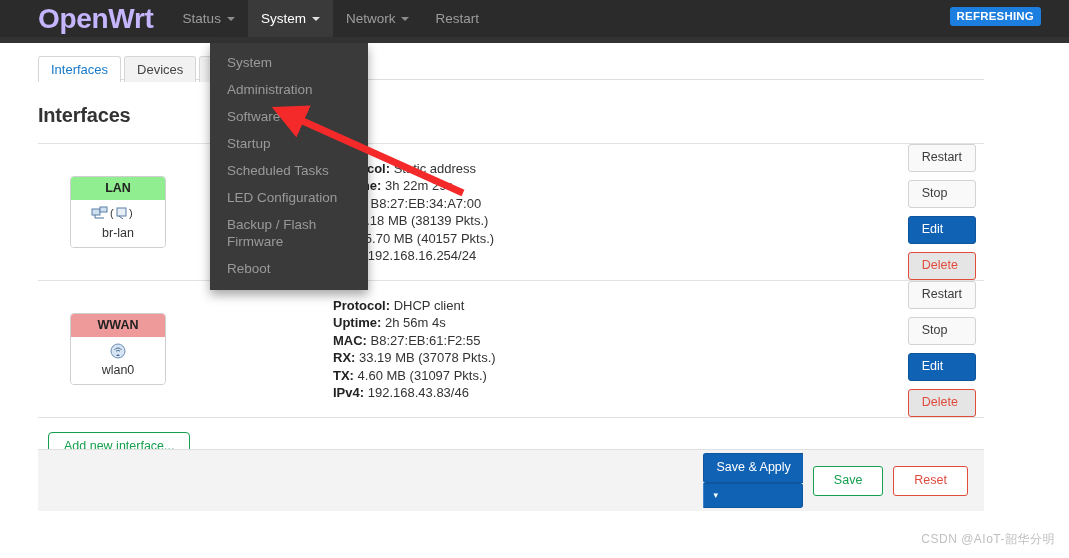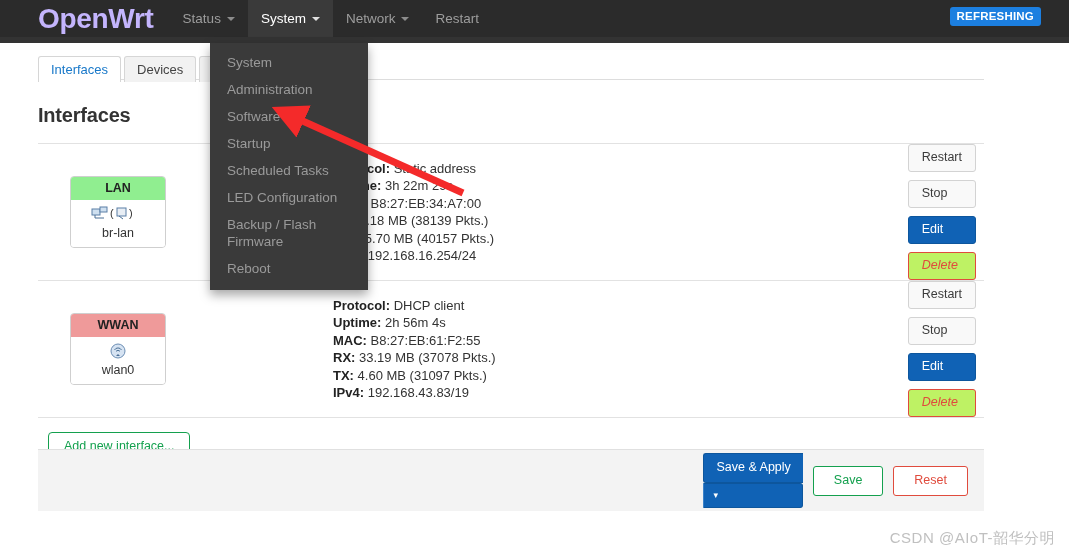--- a/index.html
+++ b/index.html
@@ -227,21 +227,21 @@
     border-radius: 3px;
     border: 1px solid #cccccc;
     background: #f7f7f7;
     color: #444444;
     cursor: pointer;
     white-space: nowrap;
     line-height: 15px;
   }
   .btn-neutral { background: #f9f9f9; border-color: #d3d3d3; color: #3b3b3b; }
   .btn-primary { background: #1062b5; border-color: #0d569d; color: #ffffff; }
-  .btn-danger  { background: #bef264; border-color: #e04b3d; color: #e04b3d; font-style: italic; }
+  .btn-danger  { background: #e5e5e5; border-color: #e04b3d; color: #e04b3d; }
 
   .add-iface-wrap {
     padding: 18px 0 0 10px;
   }
   .btn-add {
     font-size: 12.5px;
     padding: 6px 15px 7px 15px;
     border: 1px solid #14a04e;
     border-radius: 4px;
     background: #ffffff;
@@ -307,21 +307,21 @@
     left: 0; top: 0;
     width: 1069px; height: 558px;
     pointer-events: none;
     z-index: 80;
   }
 
   
   .watermark {
     position: absolute;
     right: 14px; bottom: 10px;
-    font-size: 15px;
+    font-size: 12px;
     color: #c0c0c0;
     letter-spacing: 0.5px;
     z-index: 90;
     margin-top: 48px;
   }
 </style>
 </head>
 <body>
 
 <div id="page">
@@ -457,21 +457,21 @@
         <div>
           <b>RX:</b>
           <span>33.19 MB (37078 Pkts.)</span>
         </div>
         <div>
           <b>TX:</b>
           <span>4.60 MB (31097 Pkts.)</span>
         </div>
         <div>
           <b>IPv4:</b>
-          <span>192.168.43.83/19</span>
+          <span>192.168.43.83/46</span>
         </div>
       </div>
 
       <div class="iface-actions">
         <div class="btn btn-neutral">Restart</div>
         <div class="btn btn-neutral">Stop</div>
         <div class="btn btn-primary">Edit</div>
         <div class="btn btn-danger">Delete</div>
       </div>
     </div>

